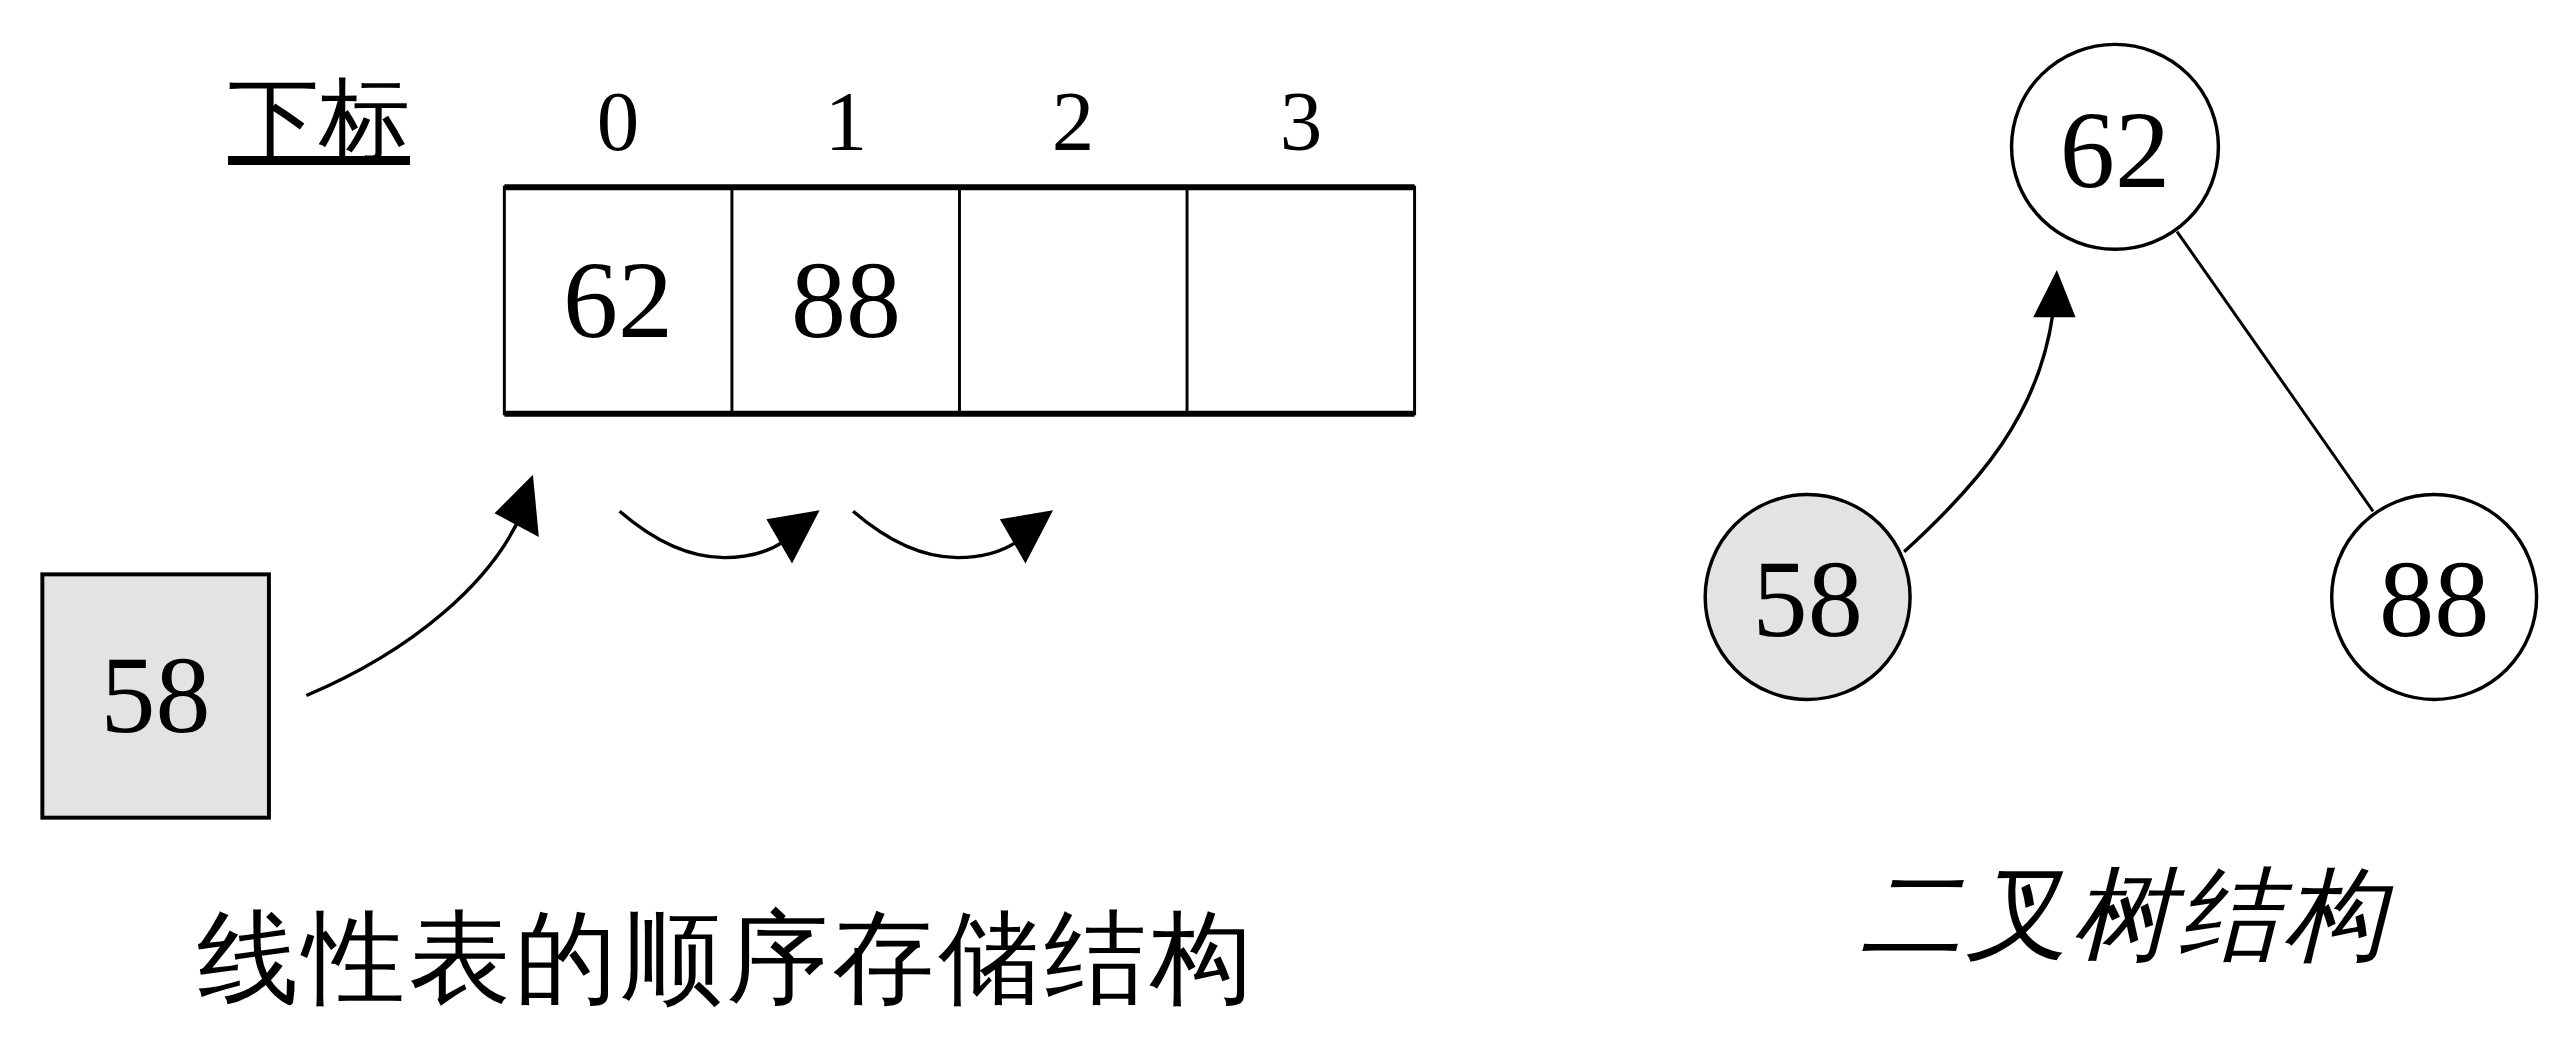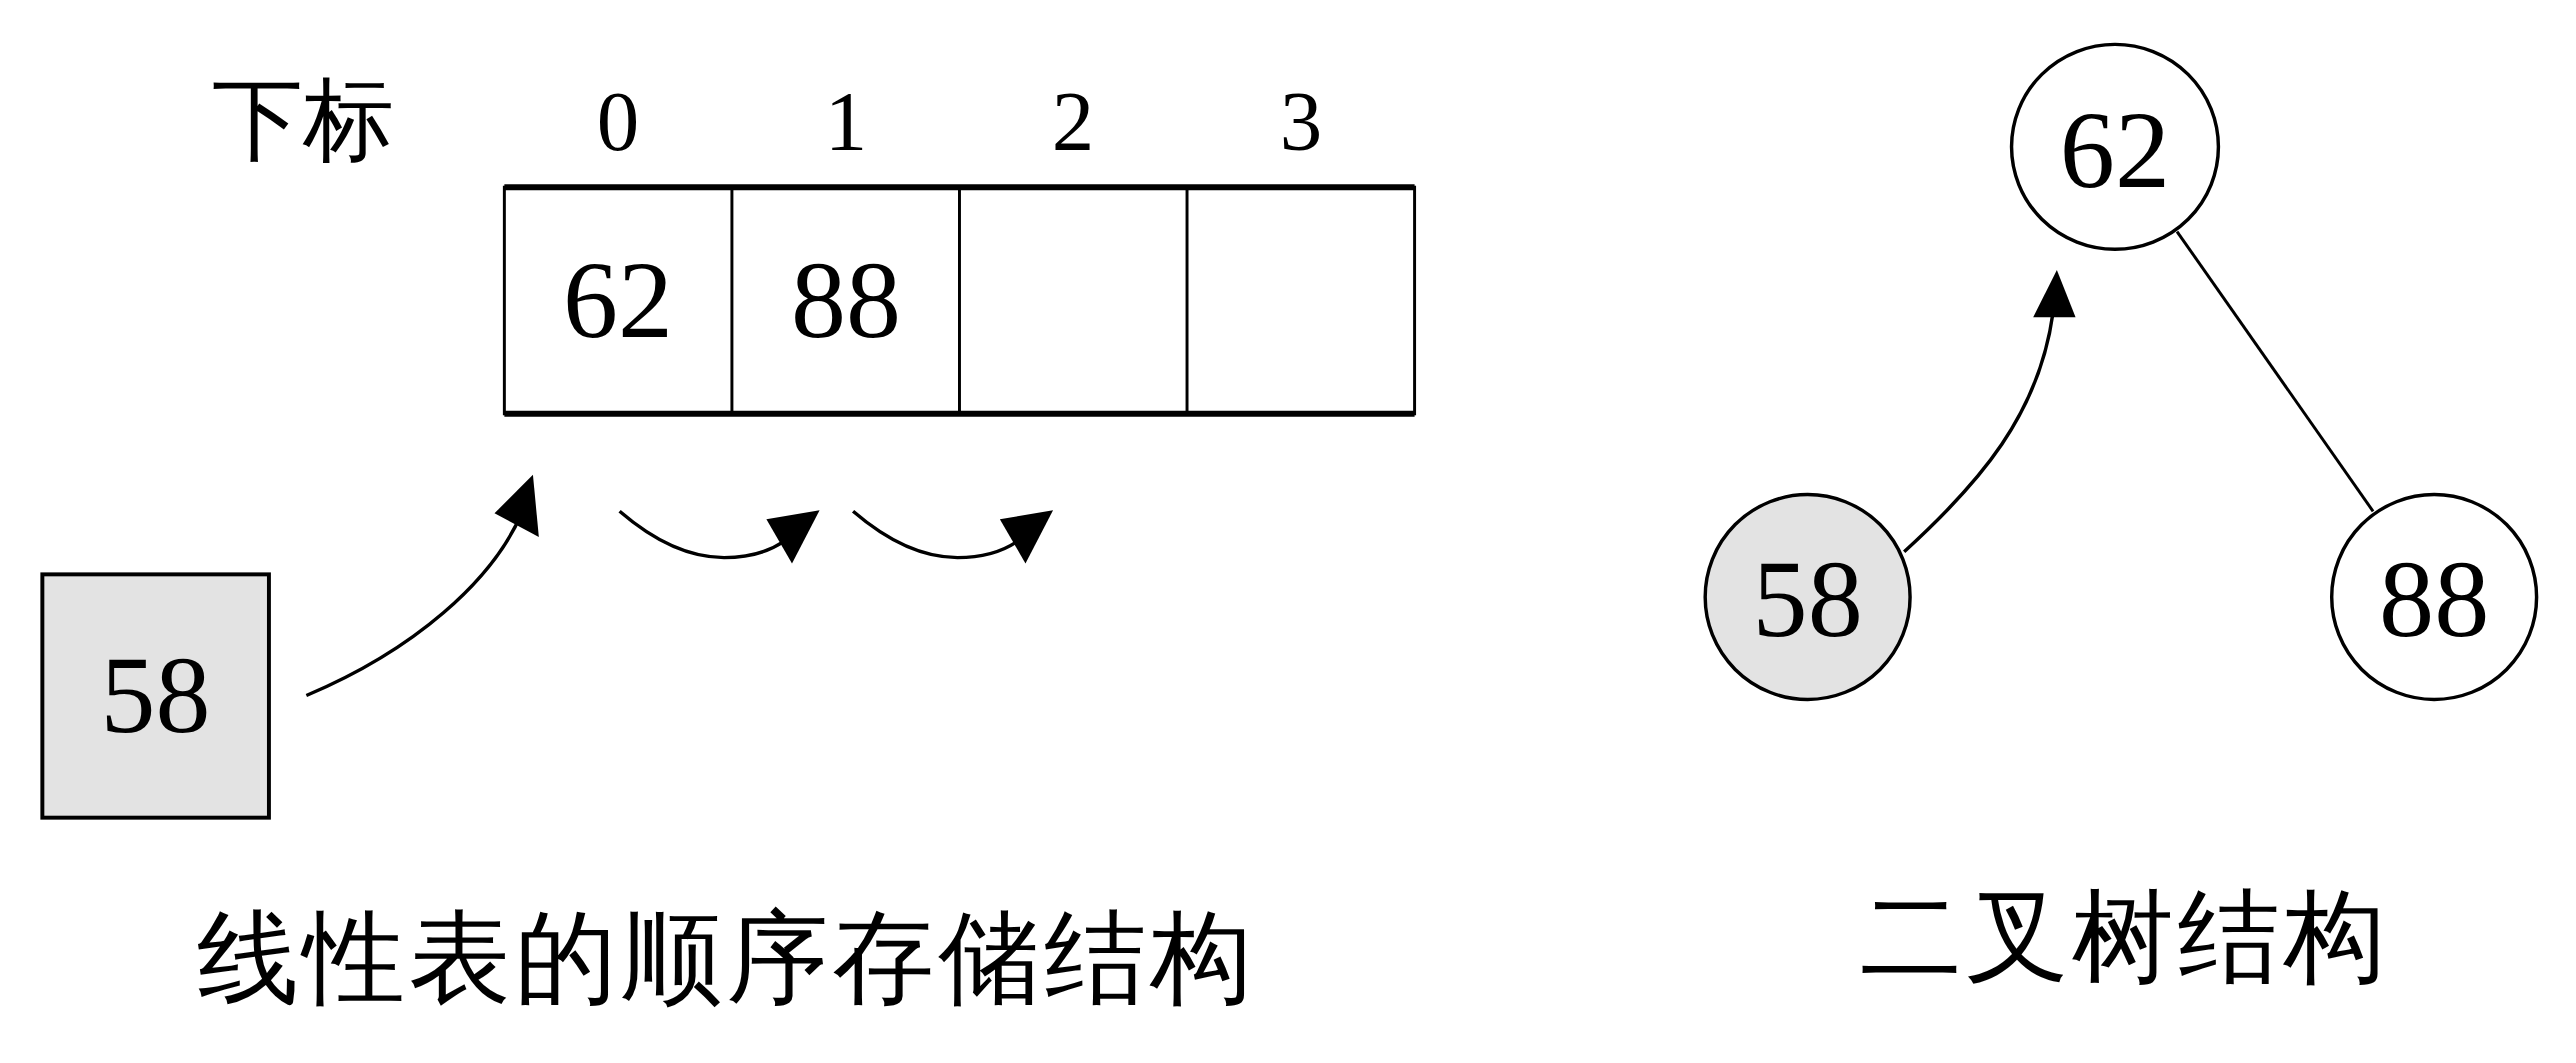--- a/index.html
+++ b/index.html
@@ -64,28 +64,28 @@
   <g>
     <ellipse cx="1835" cy="606" rx="104" ry="104" fill="#e3e3e3" stroke="#000" stroke-width="3.5"></ellipse>
     <text class="node-text" x="1835" y="608">58</text>
   </g>
   <g>
     <ellipse cx="2471" cy="606" rx="104" ry="104" fill="#fff" stroke="#000" stroke-width="3.5"></ellipse>
     <text class="node-text" x="2471" y="608">88</text>
   </g>
 </svg>
 
-<div class="abs index-label" style="left:212px; top:75px;">下标</div>
+<div class="abs index-label" style="left:228px; top:75px;text-decoration:underline;">下标</div>
 <div class="abs index-num" style="left:504px; top:79px;">0</div>
 <div class="abs index-num" style="left:732px; top:79px;">1</div>
 <div class="abs index-num" style="left:959px; top:79px;">2</div>
 <div class="abs index-num" style="left:1187px; top:79px;">3</div>
 
 <div class="cell" style="left:504px;">62</div>
 <div class="cell" style="left:732px;">88</div>
 <div class="cell" style="left:959px;"></div>
 <div class="cell" style="left:1187px;"></div>
 
 <div class="cell" style="left:42px; top:574px; width:227px; height:243px;">58</div>
 
 <div class="abs caption" style="left:197px; top:908px;font-family:Liberation Serif, serif;">线性表的顺序存储结构</div>
-<div class="abs caption" style="left:1860px; top:886px;">二叉树结构</div>
+<div class="abs caption" style="left:1860px; top:864px;font-style:italic;">二叉树结构</div>
 
 
 </body></html>

